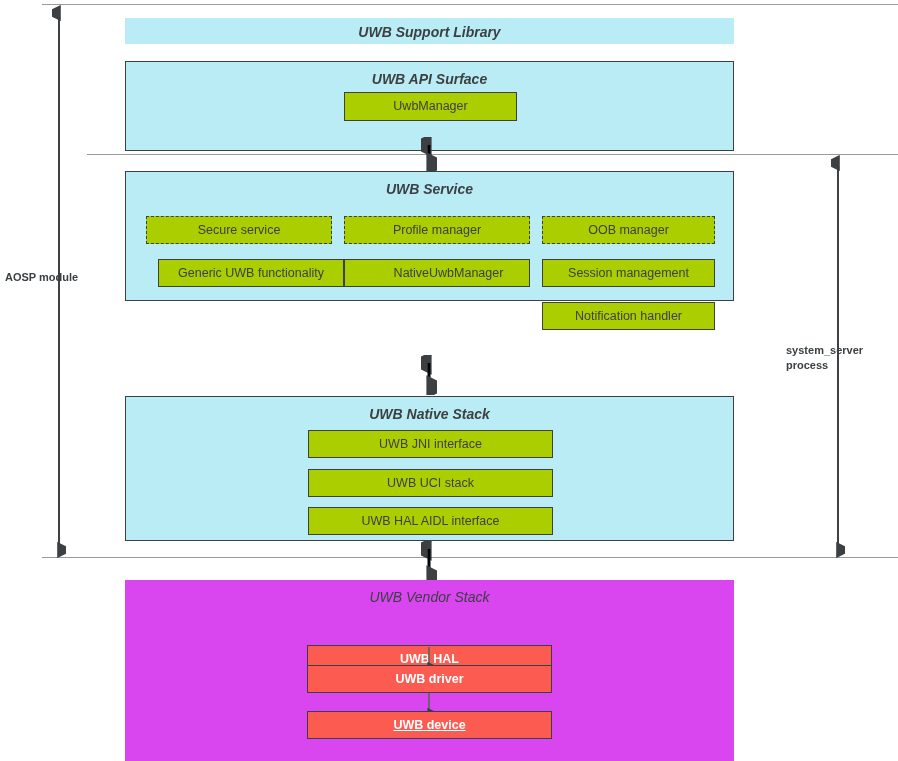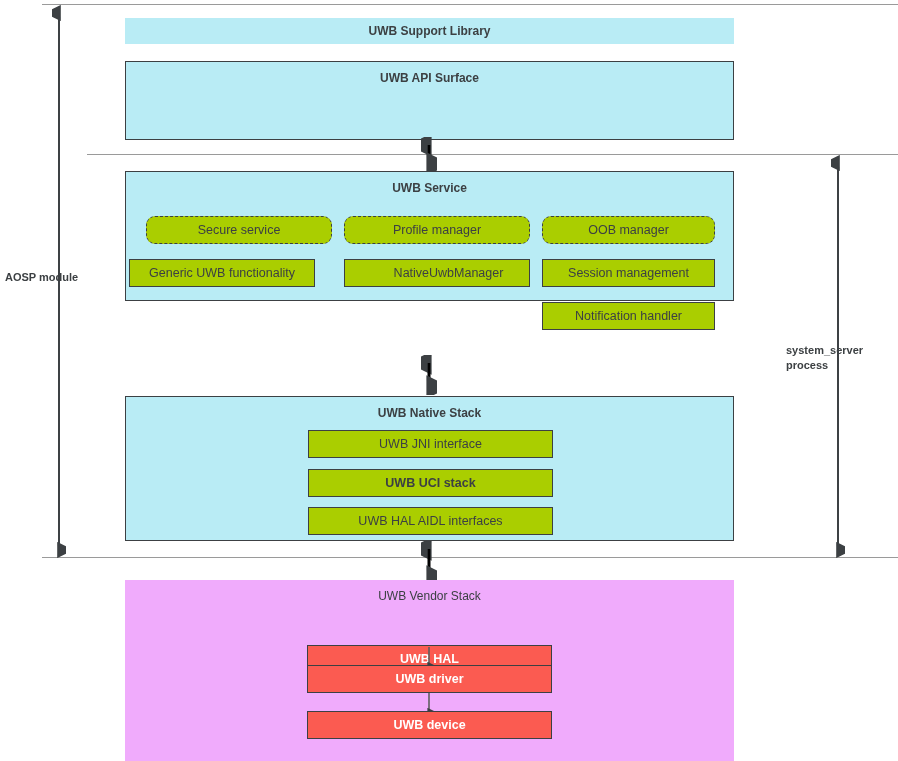--- a/index.html
+++ b/index.html
@@ -44,50 +44,50 @@
   .edge-label .light  { font-weight: bold; display: block; }
 
   
   .container-box {
     background: #b9ecf5;
   }
   .container-box.bordered {
     border: 1.6px solid #3c4043;
   }
   .container-box.vendor {
-    background: #f0abfc;
+    background: #d946ef;
     border: none;
   }
   .container-title {
     position: absolute;
     left: 0;
     right: 0;
     text-align: center;
-    font-size: 12px;
+    font-size: 14px;
     font-weight: bold;
     color: #3c4043;
+    font-style: italic;
   }
   .container-title.regular { font-weight: normal; }
 
   
   .node {
     background: #aace00;
     border: 1.6px solid #3c4043;
     display: flex;
     align-items: center;
     justify-content: center;
     font-size: 12.5px;
     color: #3c4043;
     text-align: center;
     line-height: 1.15;
   }
   .node.dashed {
     border-style: dashed;
     border-width: 1.6px;
-    border-radius: 9px;
   }
   .node.red {
     background: #fb5b51;
     color: #ffffff;
     font-weight: bold;
   }
 
   
   .connector svg { display: block; }
 </style>
@@ -126,57 +126,58 @@
   </div>
   <div class="abs edge-label" style="left:786px; top:343px; width:112px;">
     <span class="strong">system_server</span>
     <span class="light">process</span>
   </div>
 
   <div class="abs container-box" style="left:125px; top:18px; width:609px; height:26px;">
     <div class="container-title" style="top:6px;">UWB Support Library</div>
   </div>
 
-  <div class="abs container-box bordered" style="left:125px; top:61px; width:609px; height:79px;">
+  <div class="abs container-box bordered" style="left:125px; top:61px; width:609px; height:90px;">
     <div class="container-title" style="top:9px;">UWB API Surface</div>
+    <div class="abs node" style="left:218px; top:30px; width:173px; height:29px;">UwbManager</div>
   </div>
 
   <div class="abs connector" style="left:421px; top:137px; width:16px; height:34px;">
     <svg width="16" height="34" viewBox="0 0 16 34">
       <line x1="8" y1="27" x2="8" y2="8" stroke="#000000" stroke-width="2.6" marker-end="url(#arrUp)"></line>
       <line x1="8" y1="8" x2="8" y2="27" stroke="#000000" stroke-width="2.6" marker-end="url(#arrDn)"></line>
     </svg>
   </div>
 
   <div class="abs container-box bordered" style="left:125px; top:171px; width:609px; height:130px;">
     <div class="container-title" style="top:9px;">UWB Service</div>
 
     <div class="abs node dashed" style="left:20px; top:44px; width:186px; height:28px;">Secure service</div>
     <div class="abs node dashed" style="left:218px; top:44px; width:186px; height:28px;">Profile manager</div>
     <div class="abs node dashed" style="left:416px; top:44px; width:173px; height:28px;">OOB manager</div>
 
-    <div class="abs node" style="left:3px; top:87px; width:186px; height:28px;">Generic UWB functionality</div>
+    <div class="abs node" style="left:32px; top:87px; width:186px; height:28px;">Generic UWB functionality</div>
     <div class="abs node" style="left:218px; top:87px; width:186px; height:28px;padding-left:23px;">NativeUwbManager</div>
     <div class="abs node" style="left:416px; top:87px; width:173px; height:28px;">Session management</div>
 
     <div class="abs node" style="left:416px; top:130px; width:173px; height:28px;text-align:center;">Notification handler</div>
   </div>
 
   <div class="abs connector" style="left:421px; top:355px; width:16px; height:40px;">
     <svg width="16" height="40" viewBox="0 0 16 40">
       <line x1="8" y1="32" x2="8" y2="8" stroke="#000000" stroke-width="2.6" marker-end="url(#arrUp)"></line>
       <line x1="8" y1="8" x2="8" y2="32" stroke="#000000" stroke-width="2.6" marker-end="url(#arrDn)"></line>
     </svg>
   </div>
 
   <div class="abs container-box bordered" style="left:125px; top:396px; width:609px; height:145px;">
     <div class="container-title" style="top:9px;">UWB Native Stack</div>
     <div class="abs node" style="left:182px; top:33px; width:245px; height:28px;">UWB JNI interface</div>
-    <div class="abs node" style="left:182px; top:72px; width:245px; height:28px;font-weight:bold;">UWB UCI stack</div>
-    <div class="abs node" style="left:182px; top:110px; width:245px; height:28px;">UWB HAL AIDL interfaces</div>
+    <div class="abs node" style="left:182px; top:72px; width:245px; height:28px;">UWB UCI stack</div>
+    <div class="abs node" style="left:182px; top:110px; width:245px; height:28px;">UWB HAL AIDL interface</div>
   </div>
 
   <div class="abs connector" style="left:421px; top:541px; width:16px; height:44px;">
     <svg width="16" height="44" viewBox="0 0 16 44">
       <line x1="8" y1="36" x2="8" y2="8" stroke="#000000" stroke-width="2.6" marker-end="url(#arrUp)"></line>
       <line x1="8" y1="8" x2="8" y2="36" stroke="#000000" stroke-width="2.6" marker-end="url(#arrDn)"></line>
     </svg>
   </div>
 
   <div class="abs container-box vendor" style="left:125px; top:580px; width:609px; height:181px;">
@@ -191,16 +192,16 @@
     </div>
 
     <div class="abs node red" style="left:182px; top:85px; width:245px; height:28px;">UWB driver</div>
 
     <div class="abs connector" style="left:298px; top:113px; width:12px; height:30px;">
       <svg width="12" height="30" viewBox="0 0 12 30">
         <line x1="6" y1="0" x2="6" y2="22" stroke="#5f5f5f" stroke-width="1.6" marker-end="url(#arrDn)"></line>
       </svg>
     </div>
 
-    <div class="abs node red" style="left:182px; top:131px; width:245px; height:28px;">UWB device</div>
+    <div class="abs node red" style="left:182px; top:131px; width:245px; height:28px;text-decoration:underline;">UWB device</div>
   </div>
 
 </div>
 
 </body></html>

